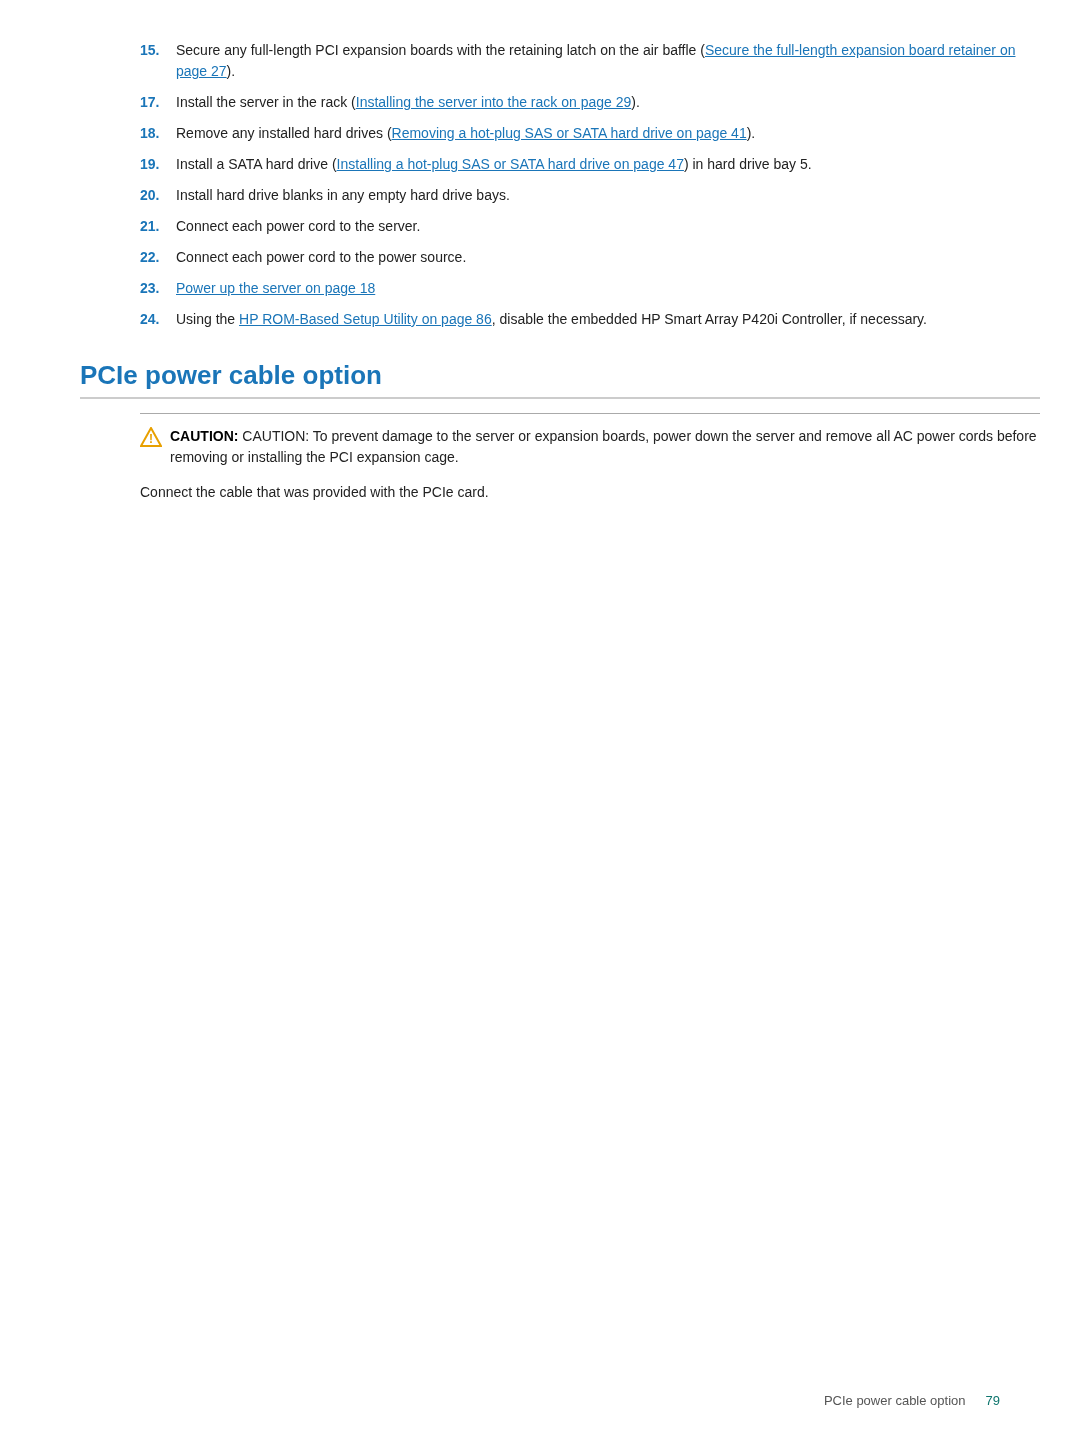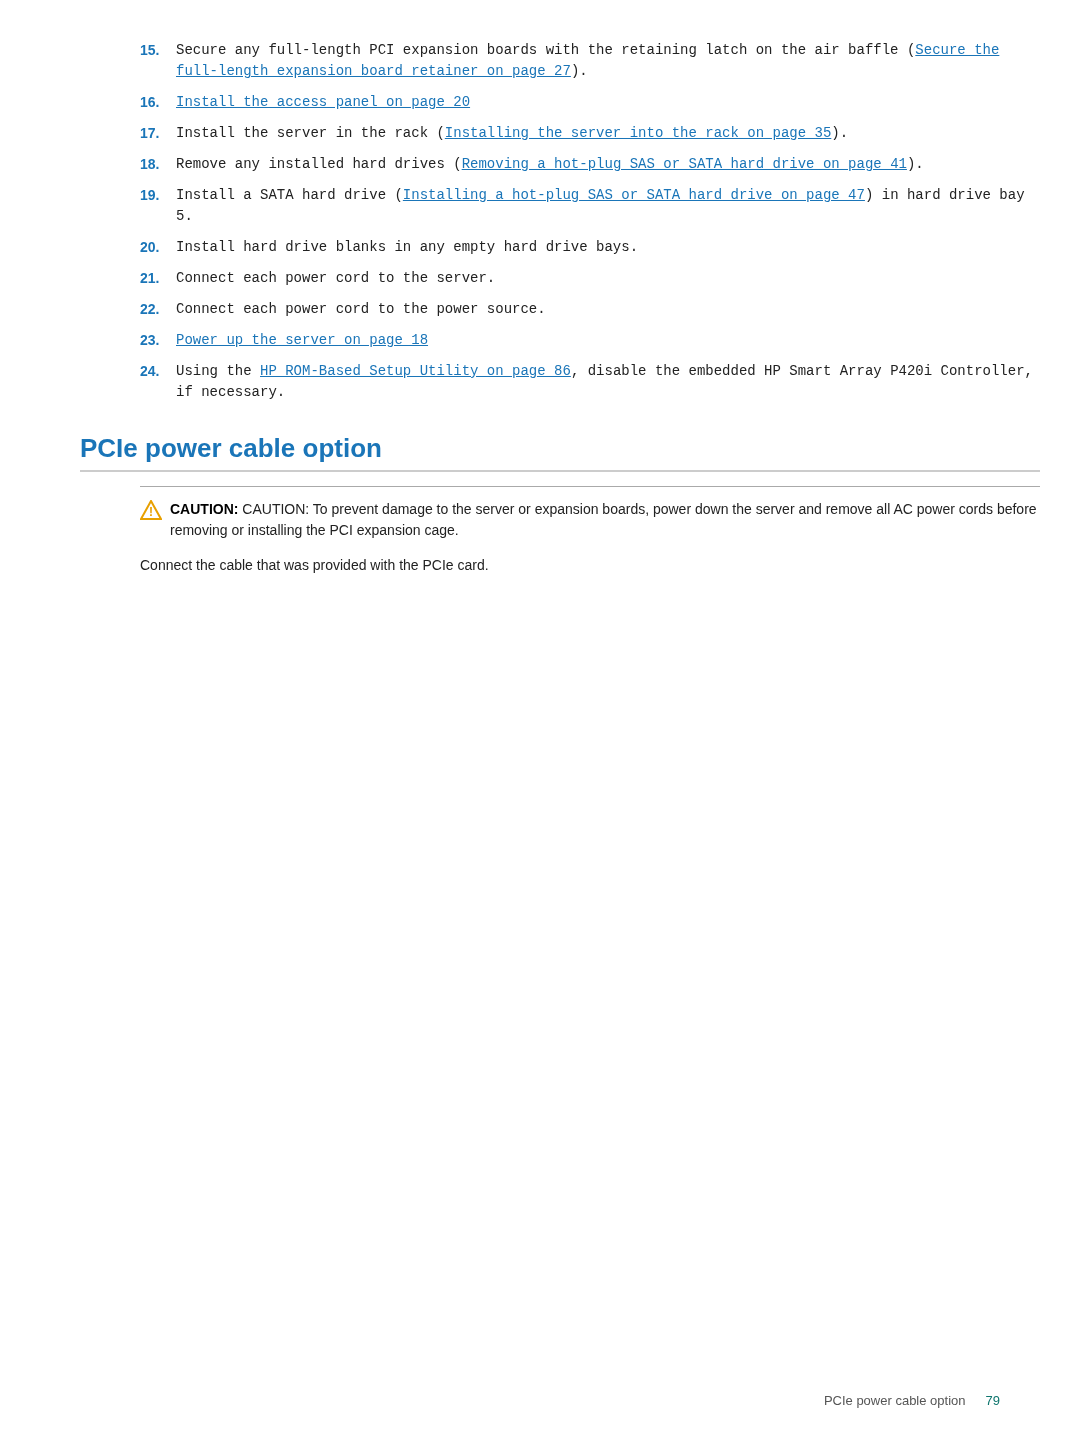--- a/index.html
+++ b/index.html
@@ -38,21 +38,20 @@
 
     .list-number {
       color: #1a75b8;
       font-weight: bold;
       min-width: 36px;
       flex-shrink: 0;
     }
 
     .list-content {
       flex: 1;
-      font-family: Liberation Mono, monospace;
     }
 
     a.link {
       color: #1a75b8;
       text-decoration: underline;
       cursor: pointer;
     }
 
     .section-heading {
       color: #1a75b8;
@@ -124,31 +123,25 @@
 
   <ol class="numbered-list">
 
     <li>
       <span class="list-number">15.</span>
       <span class="list-content">
         <span>Secure any full-length PCI expansion boards with the retaining latch on the air baffle (</span><a class="link">Secure the full-length expansion board retainer on page 27</a><span>).</span>
       </span>
     </li>
 
-    <li>
-      <span class="list-number">16.</span>
-      <span class="list-content">
-        <a class="link">Install the access panel on page 20</a>
-      </span>
-    </li>
 
     <li>
       <span class="list-number">17.</span>
       <span class="list-content">
-        <span>Install the server in the rack (</span><a class="link">Installing the server into the rack on page 35</a><span>).</span>
+        <span>Install the server in the rack (</span><a class="link">Installing the server into the rack on page 29</a><span>).</span>
       </span>
     </li>
 
     <li>
       <span class="list-number">18.</span>
       <span class="list-content">
         <span>Remove any installed hard drives (</span><a class="link">Removing a hot-plug SAS or SATA hard drive on page 41</a><span>).</span>
       </span>
     </li>
 

